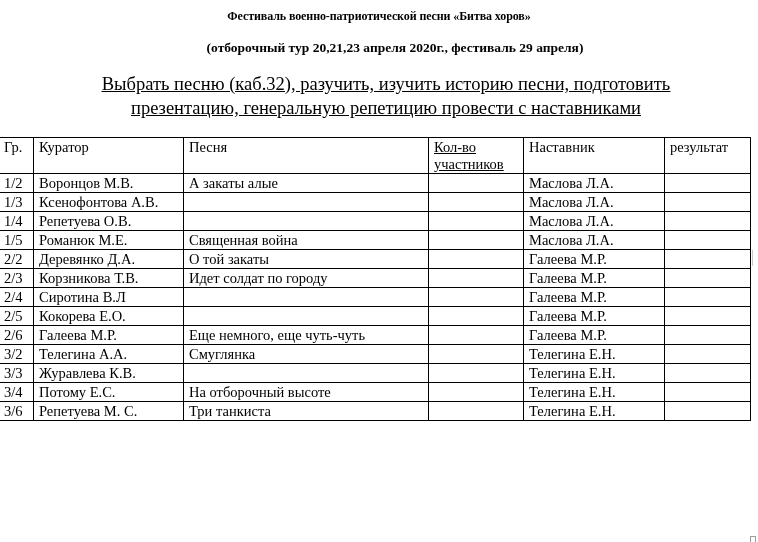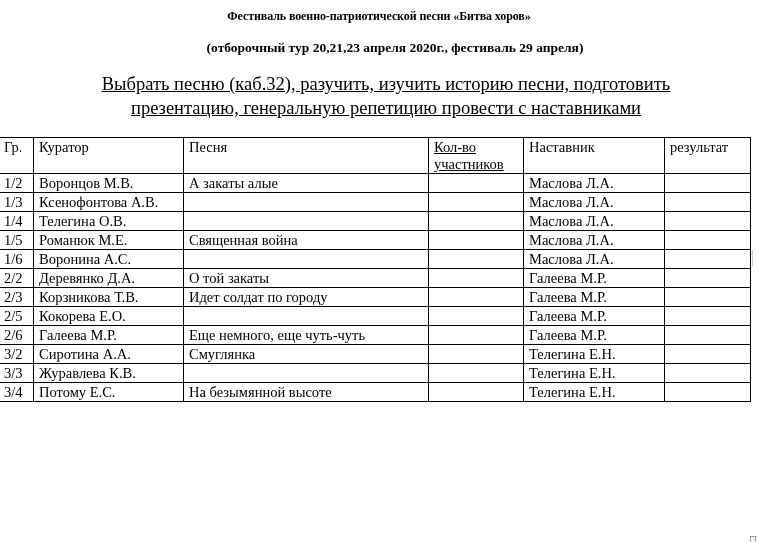--- a/index.html
+++ b/index.html
@@ -148,94 +148,102 @@
     <tr>
       <td>1/3</td>
       <td>Ксенофонтова А.В.</td>
       <td></td>
       <td></td>
       <td>Маслова Л.А.</td>
       <td></td>
     </tr>
     <tr>
       <td>1/4</td>
-      <td>Телегина О.В.</td>
+      <td>Репетуева О.В.</td>
       <td></td>
       <td></td>
       <td>Маслова Л.А.</td>
       <td></td>
     </tr>
     <tr>
       <td>1/5</td>
       <td>Романюк М.Е.</td>
       <td>Священная война</td>
       <td></td>
       <td>Маслова Л.А.</td>
       <td></td>
     </tr>
     <tr>
-      <td>1/6</td>
-      <td>Воронина А.С.</td>
-      <td></td>
-      <td></td>
-      <td>Маслова Л.А.</td>
-      <td></td>
-    </tr>
-    <tr>
       <td>2/2</td>
       <td>Деревянко Д.А.</td>
       <td>О той закаты</td>
       <td></td>
       <td>Галеева М.Р.</td>
       <td></td>
     </tr>
     <tr>
       <td>2/3</td>
       <td>Корзникова Т.В.</td>
       <td>Идет солдат по городу</td>
       <td></td>
       <td>Галеева М.Р.</td>
       <td></td>
     </tr>
     <tr>
+      <td>2/4</td>
+      <td>Сиротина В.Л</td>
+      <td></td>
+      <td></td>
+      <td>Галеева М.Р.</td>
+      <td></td>
+    </tr>
+    <tr>
       <td>2/5</td>
       <td>Кокорева Е.О.</td>
       <td></td>
       <td></td>
       <td>Галеева М.Р.</td>
       <td></td>
     </tr>
     <tr>
       <td>2/6</td>
       <td>Галеева М.Р.</td>
       <td>Еще немного, еще чуть-чуть</td>
       <td></td>
       <td>Галеева М.Р.</td>
       <td></td>
     </tr>
     <tr>
       <td>3/2</td>
-      <td>Сиротина А.А.</td>
+      <td>Телегина А.А.</td>
       <td>Смуглянка</td>
       <td></td>
       <td>Телегина Е.Н.</td>
       <td></td>
     </tr>
     <tr>
       <td>3/3</td>
       <td>Журавлева К.В.</td>
       <td></td>
       <td></td>
       <td>Телегина Е.Н.</td>
       <td></td>
     </tr>
     <tr>
       <td>3/4</td>
       <td>Потому Е.С.</td>
-      <td>На безымянной высоте</td>
+      <td>На отборочный высоте</td>
+      <td></td>
+      <td>Телегина Е.Н.</td>
+      <td></td>
+    </tr>
+    <tr>
+      <td>3/6</td>
+      <td>Репетуева М. С.</td>
+      <td>Три танкиста</td>
       <td></td>
       <td>Телегина Е.Н.</td>
       <td></td>
     </tr>
   </tbody>
 </table>
 
 <div class="resize-hint"></div>
 <div class="resize-handle"></div>
 

